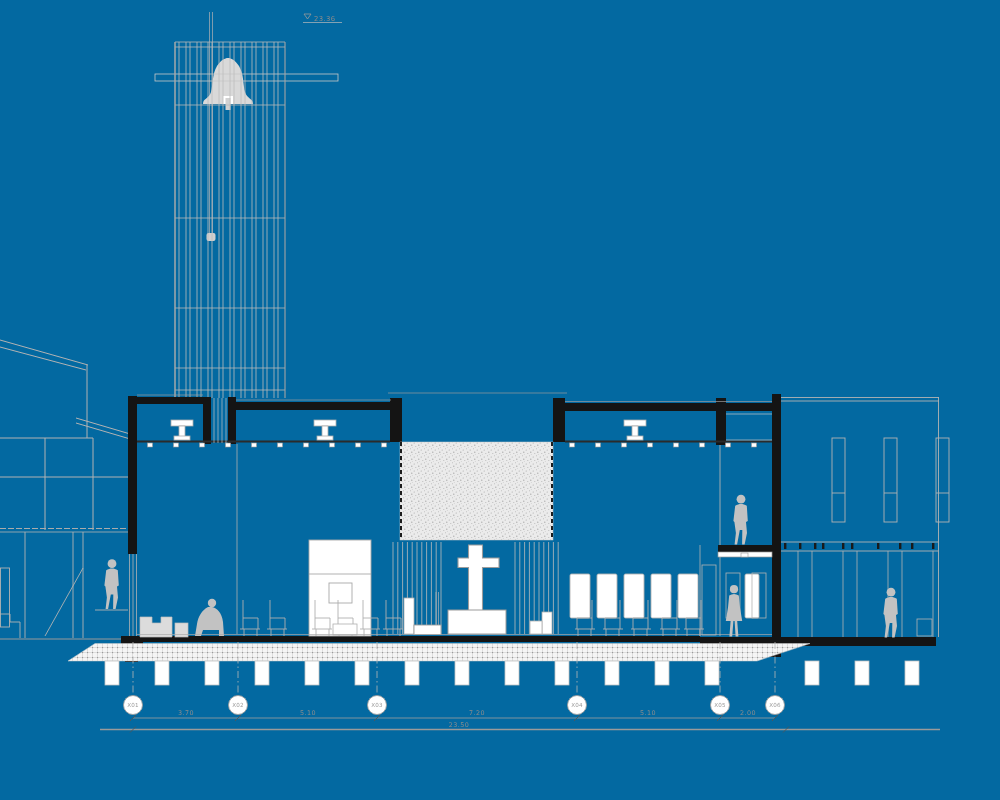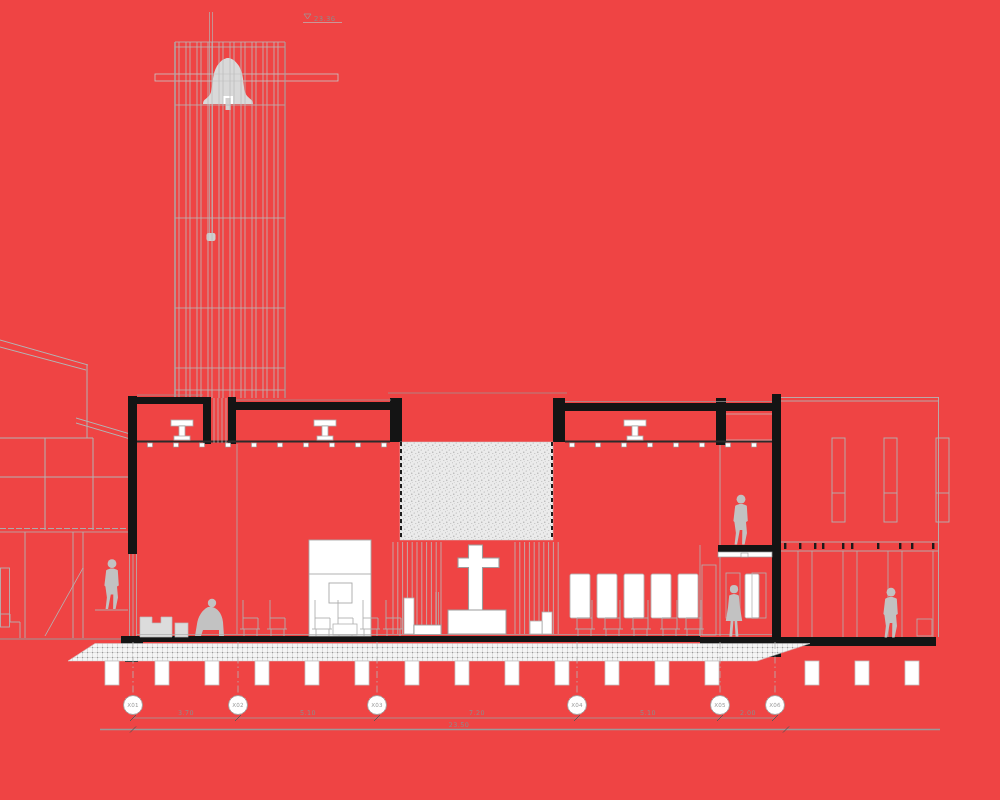--- a/index.html
+++ b/index.html
@@ -1,16 +1,16 @@
 <!DOCTYPE html>
 <html><head>
 <meta charset="utf-8">
 <style>
   html,body{margin:0;padding:0;background:#ffffff;}
-  #stage{width:1000px;height:800px;position:relative;background:#ef4444;overflow:hidden;}
+  #stage{width:1000px;height:800px;position:relative;background:#0369a1;overflow:hidden;}
   svg{display:block;}
   text{font-family:"DejaVu Sans", sans-serif;}
   .dimtext{font-size:6.4px;fill:#8c8c8c;letter-spacing:.4px;}
   .bubtext{font-size:5.6px;fill:#9a9a9a;letter-spacing:.2px;}
   .lvltext{font-size:6.8px;fill:#8c8c8c;letter-spacing:.4px;}
 </style>
 </head>
 <body>
 
 <div id="stage">

